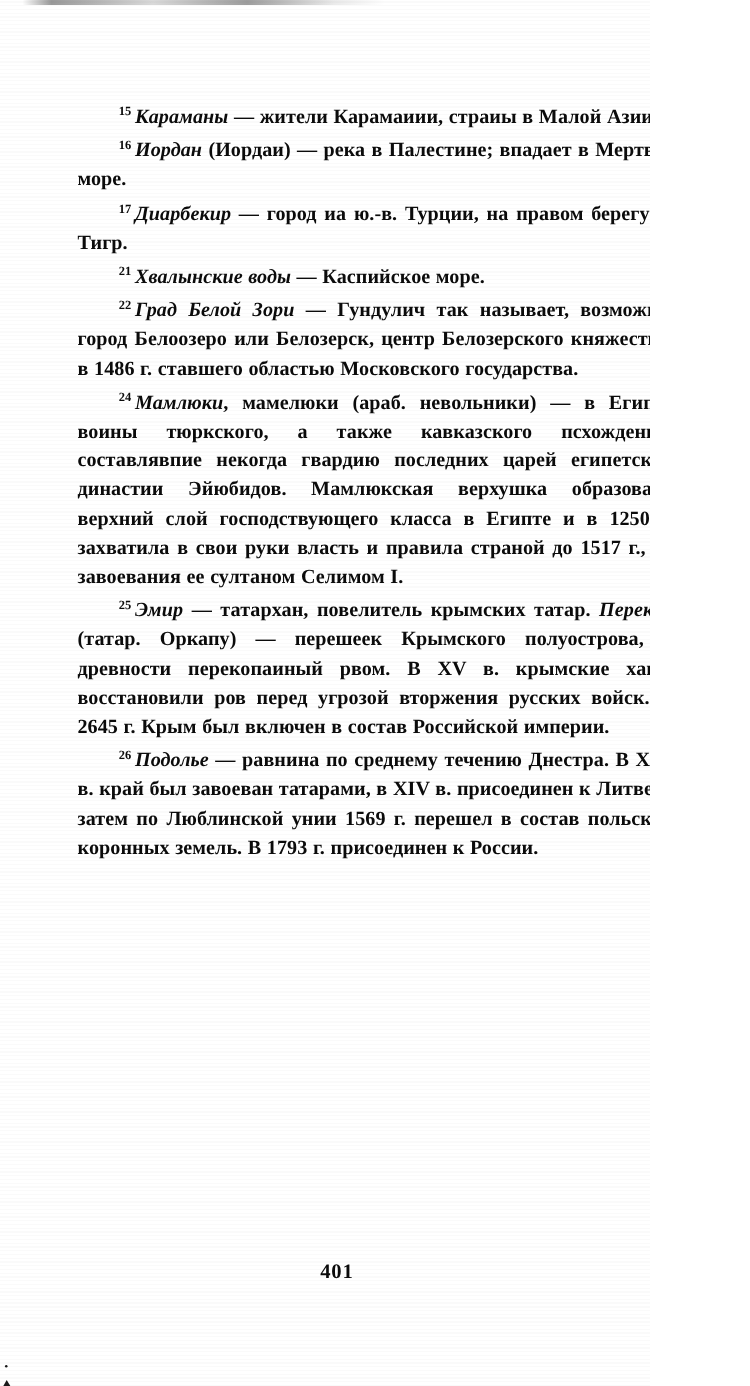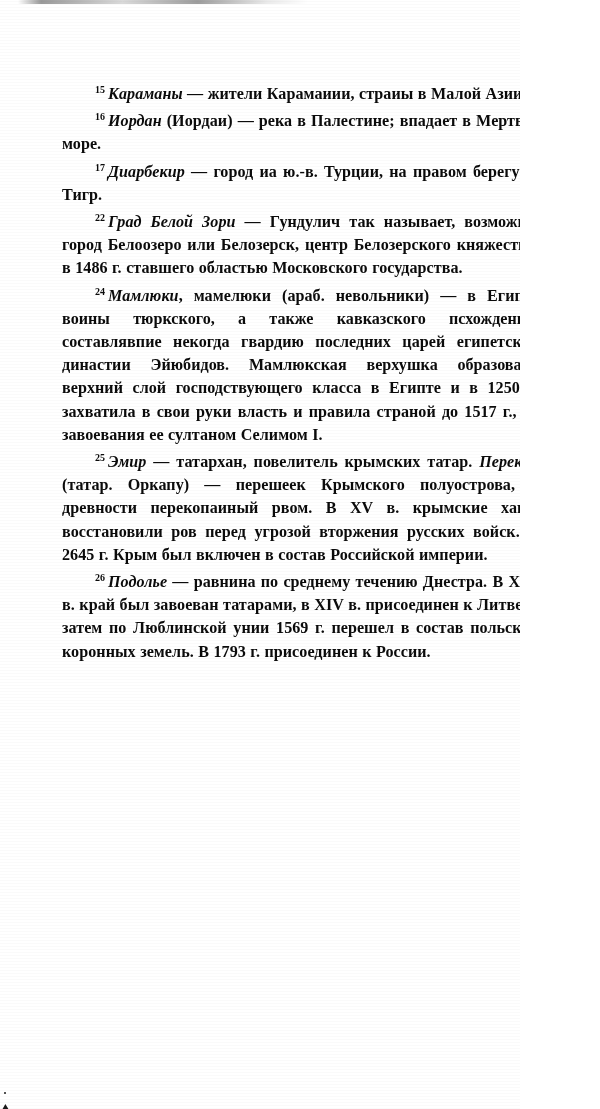--- a/index.html
+++ b/index.html
@@ -195,40 +195,44 @@
       <span class="marker">16</span><span class="term">Иордан</span><span> (Иордаи) — река в Палестине; впадает в Мертвое море.</span>
     </p>
 
     <p class="note">
       <span class="marker">17</span><span class="term">Диарбекир</span><span> — город иа ю.-в. Турции, на правом берегу р. Тигр.</span>
     </p>
 
 
 
 
+    <p class="note">
+      <span class="marker">21</span><span class="term">Хвалынские воды</span><span> — Каспийское море.</span>
+    </p>
 
     <p class="note">
       <span class="marker">22</span><span class="term">Град Белой Зори</span><span> — Гундулич так называет, возможио, город Белоозеро или Белозерск, центр Белозерского княжества, в 1486 г. ставшего областью Московского государства.</span>
     </p>
 
 
     <p class="note">
       <span class="marker">24</span><span class="term">Мамлюки</span><span>, мамелюки (араб. невольники) — в Египте воины тюркского, а также кавказского псхождения, составлявпие некогда гвардию последних царей египетской династии Эйюбидов. Мамлюкская верхушка образовала верхний слой господствующего класса в Египте и в 1250 г. захватила в свои руки власть и правила страной до 1517 г., до завоевания ее султаном Селимом I.</span>
     </p>
 
     <p class="note">
       <span class="marker">25</span><span class="term">Эмир</span><span> — татархан, повелитель крымских татар. </span><span class="term">Перекоп</span><span> (татар. Оркапу) — перешеек Крымского полуострова, в древности перекопаиный рвом. В XV в. крымские ханы восстановили ров перед угрозой вторжения русских войск. В 2645 г. Крым был включен в состав Российской империи.</span>
     </p>
 
     <p class="note">
       <span class="marker">26</span><span class="term">Подолье</span><span> — равнина по среднему течению Днестра. В XIII в. край был завоеван татарами, в XIV в. присоединен к Литве, а затем по Люблинской унии 1569 г. перешел в состав польских коронных земель. В 1793 г. присоединен к России.</span>
     </p>
 
   </div>
 
+  <div class="folio">401</div>
 
   <div class="speck speck-right"></div>
   <div class="speck speck-bl-1"></div>
   <div class="speck speck-bl-2"></div>
 
   <div class="edge-rule thin-break"></div>
   <div class="edge-gap"></div>
   <div class="edge-band"></div>
   <div class="edge-band-solid"></div>
   <div class="edge-band-top-white"></div>

